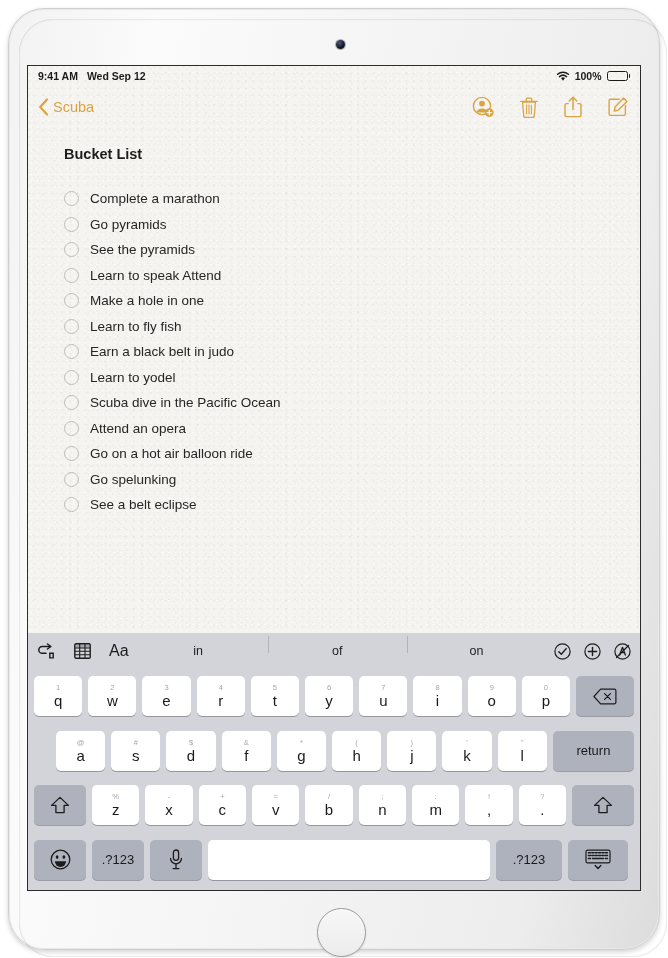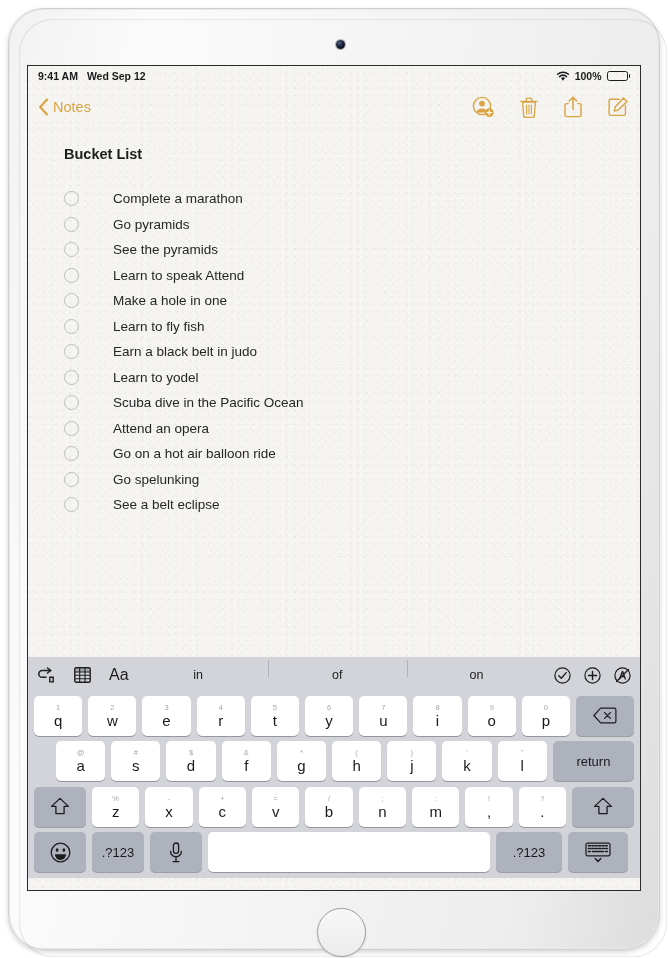--- a/index.html
+++ b/index.html
@@ -89,31 +89,31 @@
   }
   #back-notes { display:flex; align-items:center; gap:4px; color:#d9a441; cursor:pointer; }
   #back-notes .label { font-size:14.5px; }
   #nav-actions { display:flex; align-items:center; gap:26px; }
   .nav-icon { cursor:pointer; line-height:0; }
 
   
   #note-body { position:absolute; left:0; top:62px; width:100%; z-index:2; padding:0 36px; }
   #note-title { font-size:14.5px; font-weight:bold; color:#1d1d1d; margin-top:18px; }
   #checklist { margin-top:24px; }
-  .check-row { display:flex; align-items:center; height:25.5px; cursor:pointer;gap:23px; }
+  .check-row { display:flex; align-items:center; height:25.5px; cursor:pointer; }
   .check-circle {
     width:15px; height:15px; border-radius:50%;
     border:1.2px solid #bdbdbd; background:transparent;
     flex:0 0 auto; margin-right:11px;
   }
   .check-label { font-size:13.5px; color:#262626; }
 
   
   #keyboard {
-    position:absolute; left:0; bottom:12px; width:100%; height:221px;
+    position:absolute; left:0; bottom:0; width:100%; height:257px;
     background:#d2d4da;
     z-index:5;
     display:flex; flex-direction:column;
   }
   #kb-toolbar {
     height:36px; display:flex; align-items:center;
     padding:0 9px; flex:0 0 auto;
   }
   #kb-tools-left { display:flex; align-items:center; gap:18px; }
   #kb-predictions { flex:1; display:flex; align-items:center; }
@@ -192,21 +192,21 @@
     </div>
   </div>
 
   <div id="nav-bar">
     <div id="back-notes">
       <span class="glyph">
         <svg width="11" height="18" viewBox="0 0 11 18">
           <path d="M9 1.5 L2.2 9 L9 16.5" stroke="#d9a441" stroke-width="2.2" fill="none" stroke-linecap="round" stroke-linejoin="round"></path>
         </svg>
       </span>
-      <span class="label">Notes</span>
+      <span class="label">Scuba</span>
     </div>
     <div id="nav-actions">
       <span class="nav-icon">
         <svg width="22" height="22" viewBox="0 0 22 22">
           <circle cx="10" cy="10" r="8.6" stroke="#d9a441" stroke-width="1.4" fill="none"></circle>
           <circle cx="10" cy="7.6" r="2.9" fill="#d9a441"></circle>
           <path d="M4.4 16.6 a5.9 5.9 0 0 1 11.2 0" fill="#d9a441"></path>
           <circle cx="17.3" cy="16.6" r="4.3" fill="#d9a441"></circle>
           <path d="M17.3 14.4 v4.4 M15.1 16.6 h4.4" stroke="#f7f6f4" stroke-width="1.4" stroke-linecap="round"></path>
         </svg>

